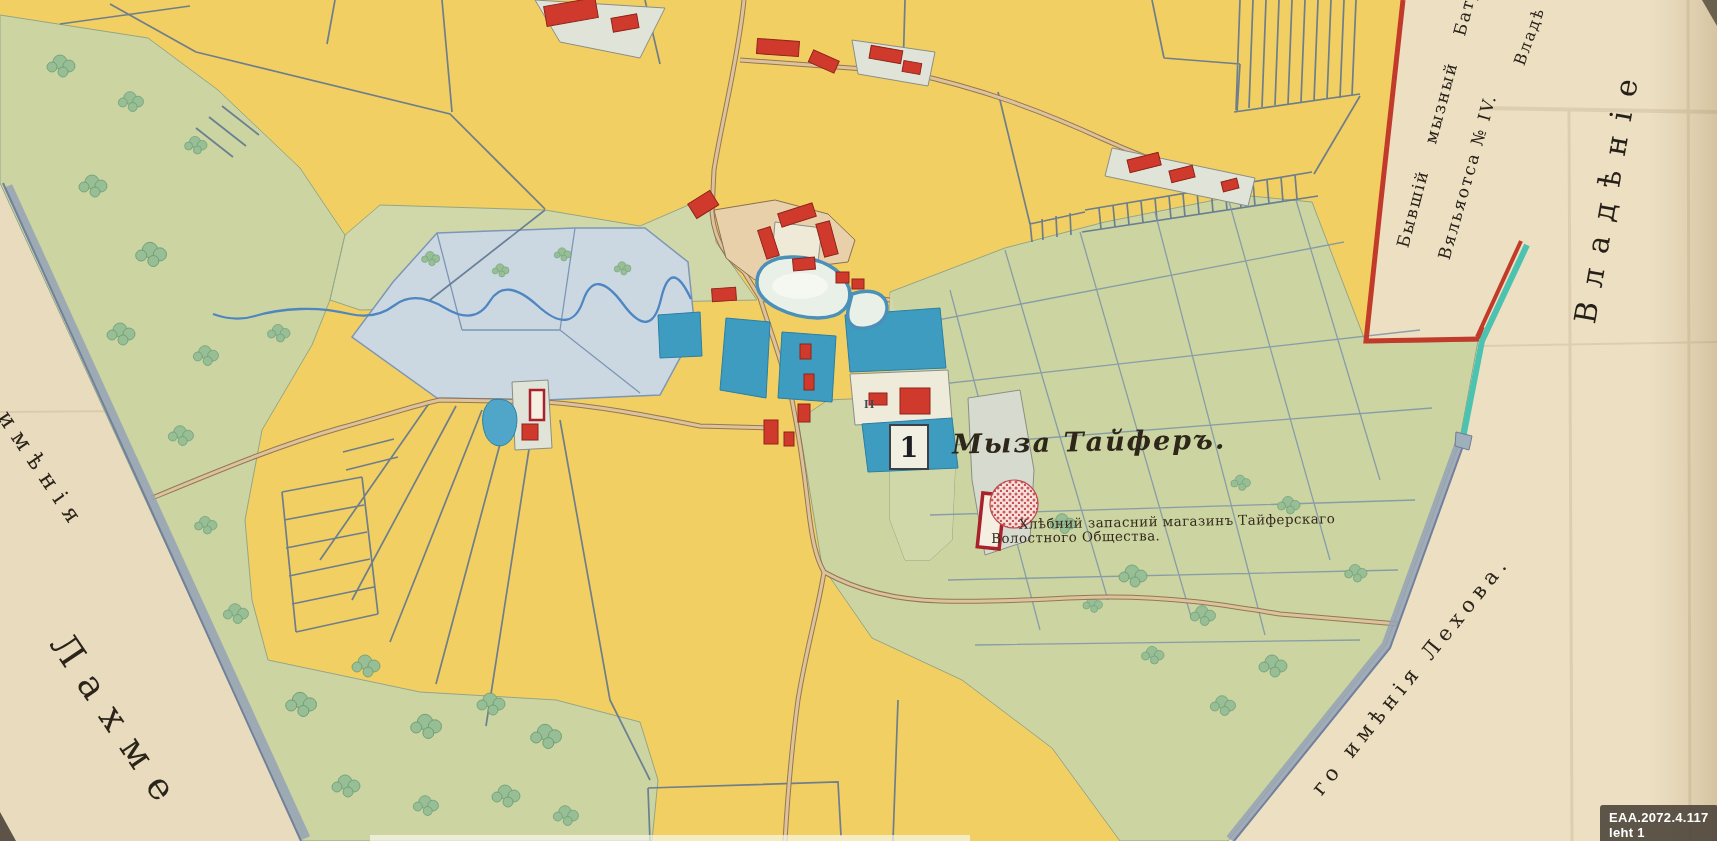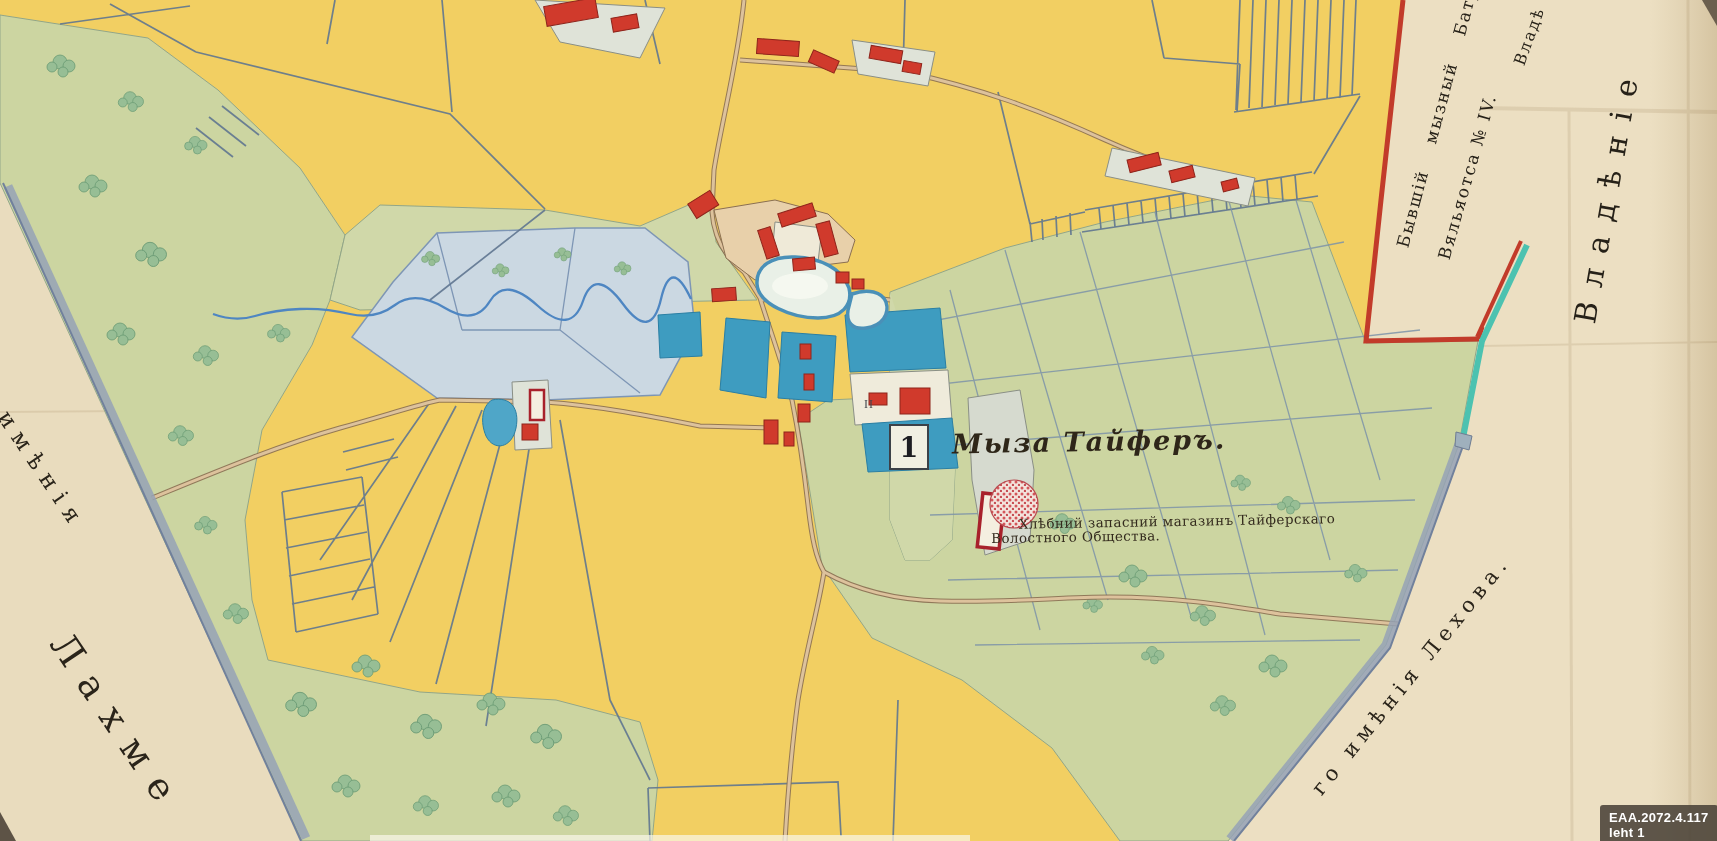--- a/index.html
+++ b/index.html
@@ -20,21 +20,21 @@
   .rot-right{transform-origin:center;transform:rotate(-75deg);font-size:17px;word-spacing:20px;letter-spacing:2px;color:#262118;}
   .rot-right2{transform-origin:center;transform:rotate(-74deg);font-size:17px;letter-spacing:2px;color:#262118;}
   .rot-small{transform-origin:center;transform:rotate(-70deg);font-size:16px;letter-spacing:2px;color:#262118;}
   .rot-big{transform-origin:center;transform:rotate(-80deg);font-size:30px;letter-spacing:15px;color:#262118;}
   .rot-left1{transform-origin:center;transform:rotate(56deg);font-size:23px;letter-spacing:9px;color:#2a241a;}
   .rot-left2{transform-origin:center;transform:rotate(56deg);font-size:37px;letter-spacing:17px;color:#2a241a;}
   .rot-br{transform-origin:center;transform:rotate(-51deg);font-size:21px;letter-spacing:6px;color:#2a241a;}
   .plot-box{position:absolute;left:889px;top:424px;width:36px;height:42px;background:#F1EFE2;
             border:2px solid #3c4148;display:flex;align-items:center;justify-content:center;
             font-size:27px;font-weight:bold;font-family:"DejaVu Serif",serif;color:#1d1d22;}
-  .plot-mark{font-size:12px;font-weight:normal;color:#44484e;letter-spacing:1px;}
+  .plot-mark{font-size:12px;font-weight:bold;color:#44484e;letter-spacing:1px;}
   #badge{position:absolute;left:1600px;top:805px;background:rgba(74,66,56,.88);color:#fff;
          font-family:"Liberation Sans",sans-serif;font-size:13px;font-weight:bold;
          padding:5px 9px;border-radius:3px;letter-spacing:.3px;}
 </style>
 </head>
 <body>
 
 <div id="sheet">
 
   <svg id="mapsvg" width="1717" height="841" viewBox="0 0 1717 841">

